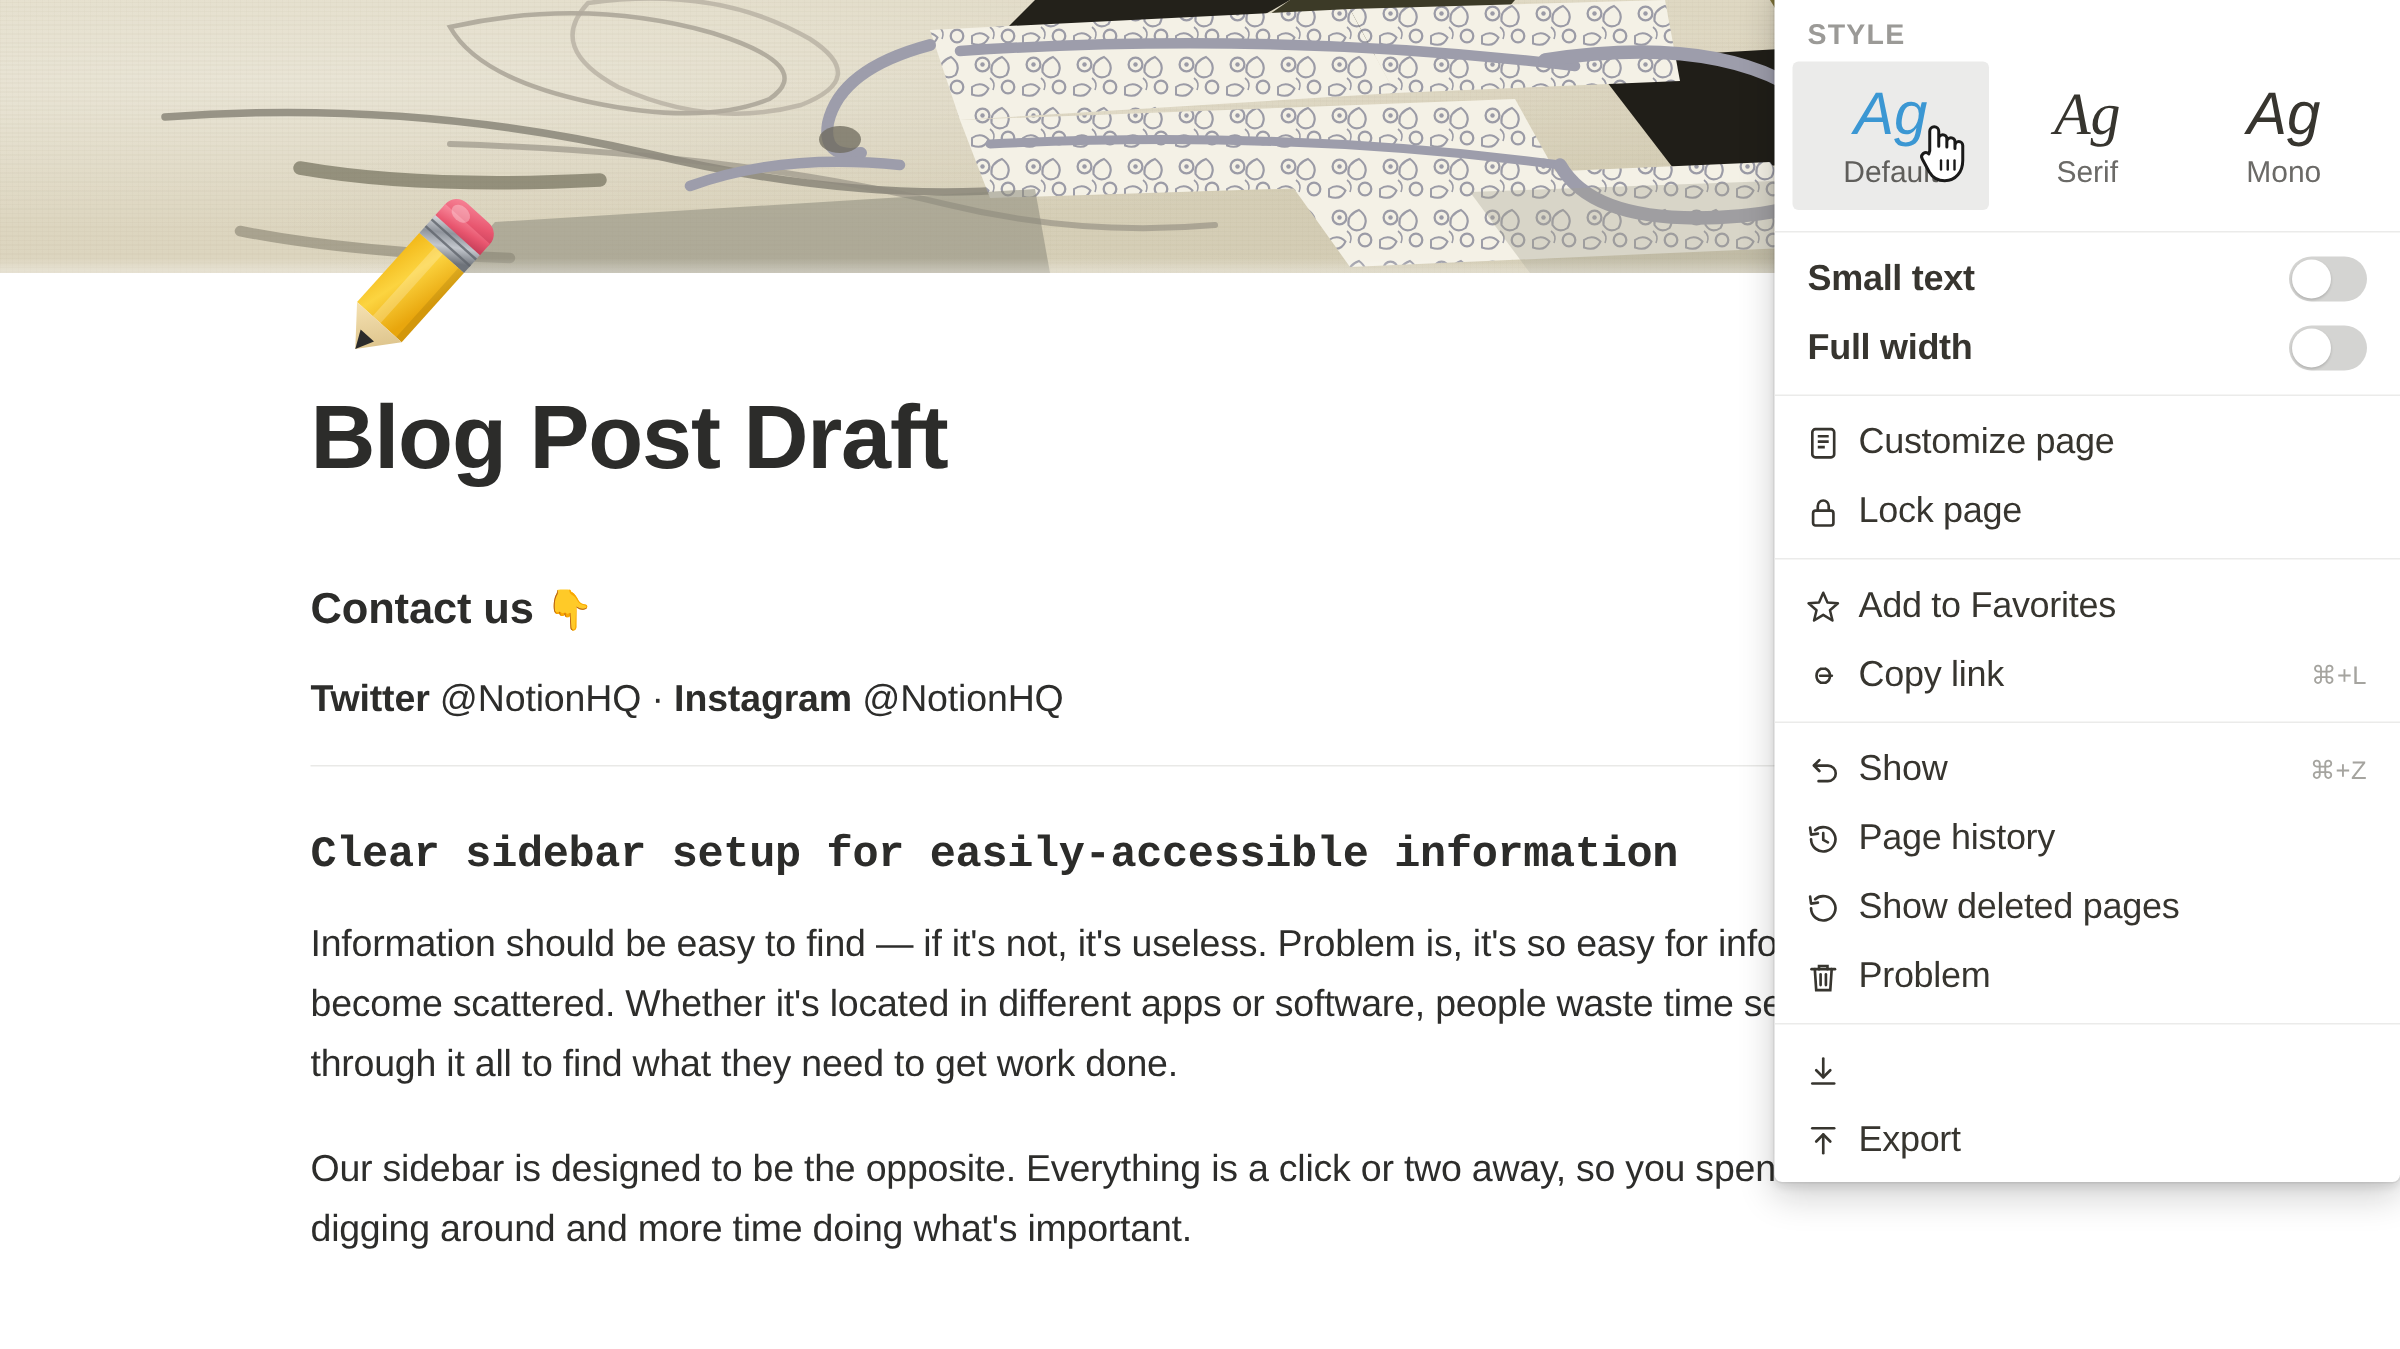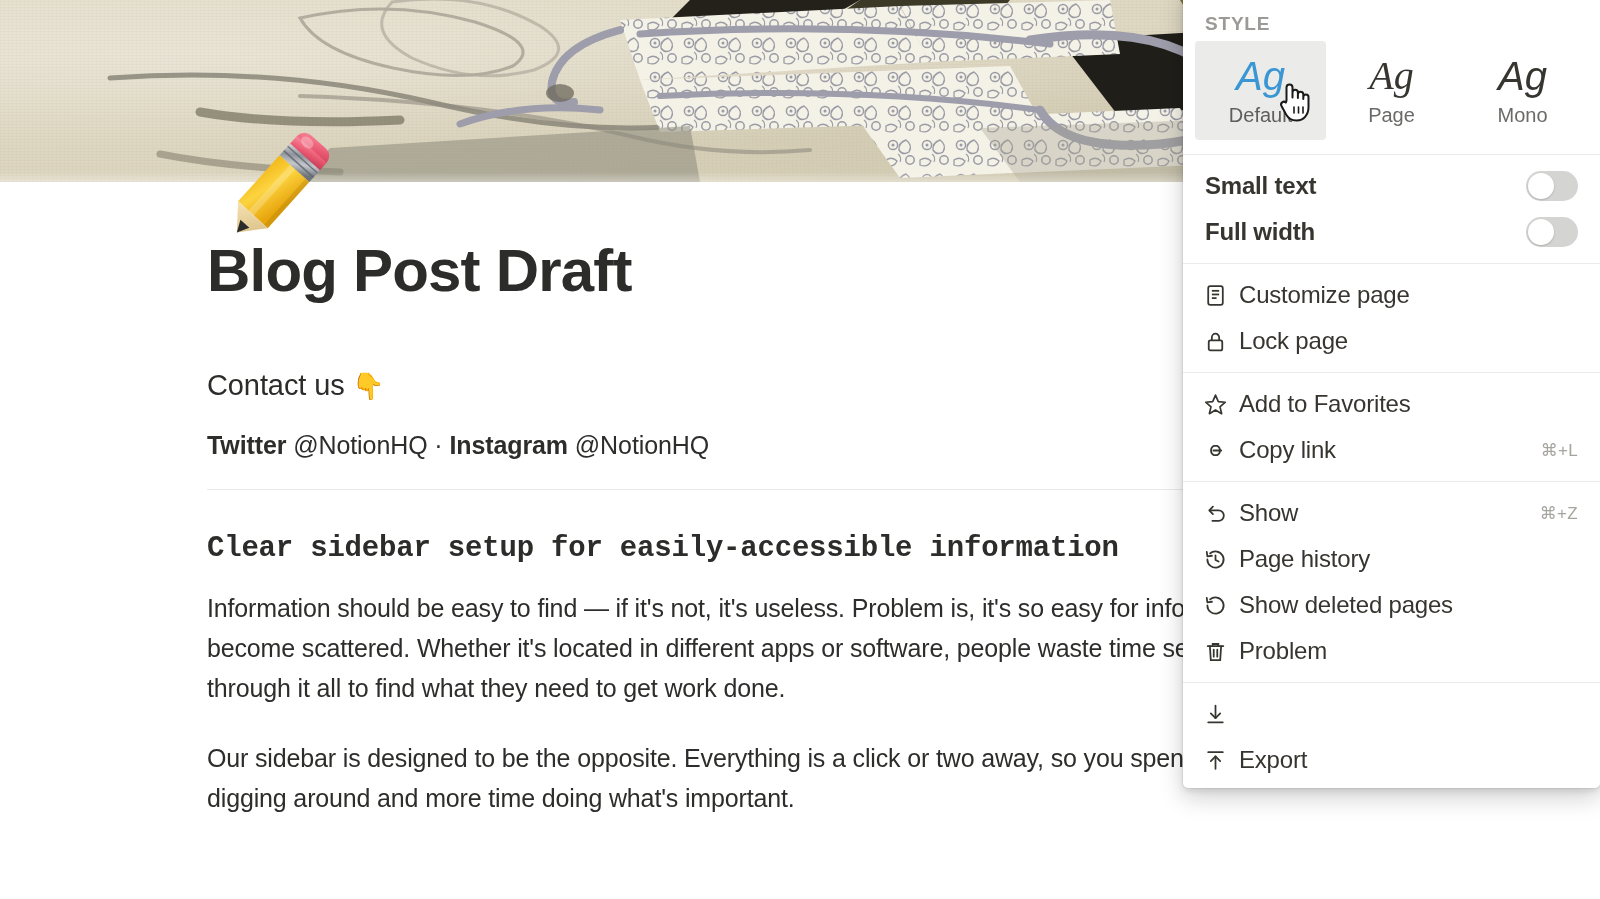--- a/index.html
+++ b/index.html
@@ -59,33 +59,33 @@
   
   .doc {
     position: absolute;
     left: 0; top: 182px;
     width: 1600px;
     padding-left: 207px;
     z-index: 2;
   }
   .page-title {
     margin: 0;
-    padding-top: 55px;
+    padding-top: 76px;
     font-size: 60px;
     line-height: 1.12;
     font-weight: bold;
     letter-spacing: -0.8px;
     color: #2c2c2a;
   }
   .h-contact {
     margin: 0;
     padding-top: 63px;
     font-size: 29px;
     line-height: 1.3;
-    font-weight: normal;
+    font-weight: bold;
     color: #2c2c2a;
     letter-spacing: -0.1px;
   }
   .h-contact .emoji { font-size: 26px; }
   .social-line {
     margin: 0;
     padding-top: 23px;
     font-size: 25px;
     line-height: 1.4;
     color: #2d2d2b;
@@ -370,21 +370,21 @@
 
     <div class="panel-section-label">STYLE</div>
 
     <div class="style-row">
       <div class="style-chip selected">
         <div class="ag">Ag</div>
         <div class="lbl">Default</div>
       </div>
       <div class="style-chip serif">
         <div class="ag">Ag</div>
-        <div class="lbl">Page</div>
+        <div class="lbl">Serif</div>
       </div>
       <div class="style-chip mono">
         <div class="ag">Ag</div>
         <div class="lbl">Mono</div>
       </div>
     </div>
 
     <div class="panel-sep"></div>
 
     <div class="panel-group">

